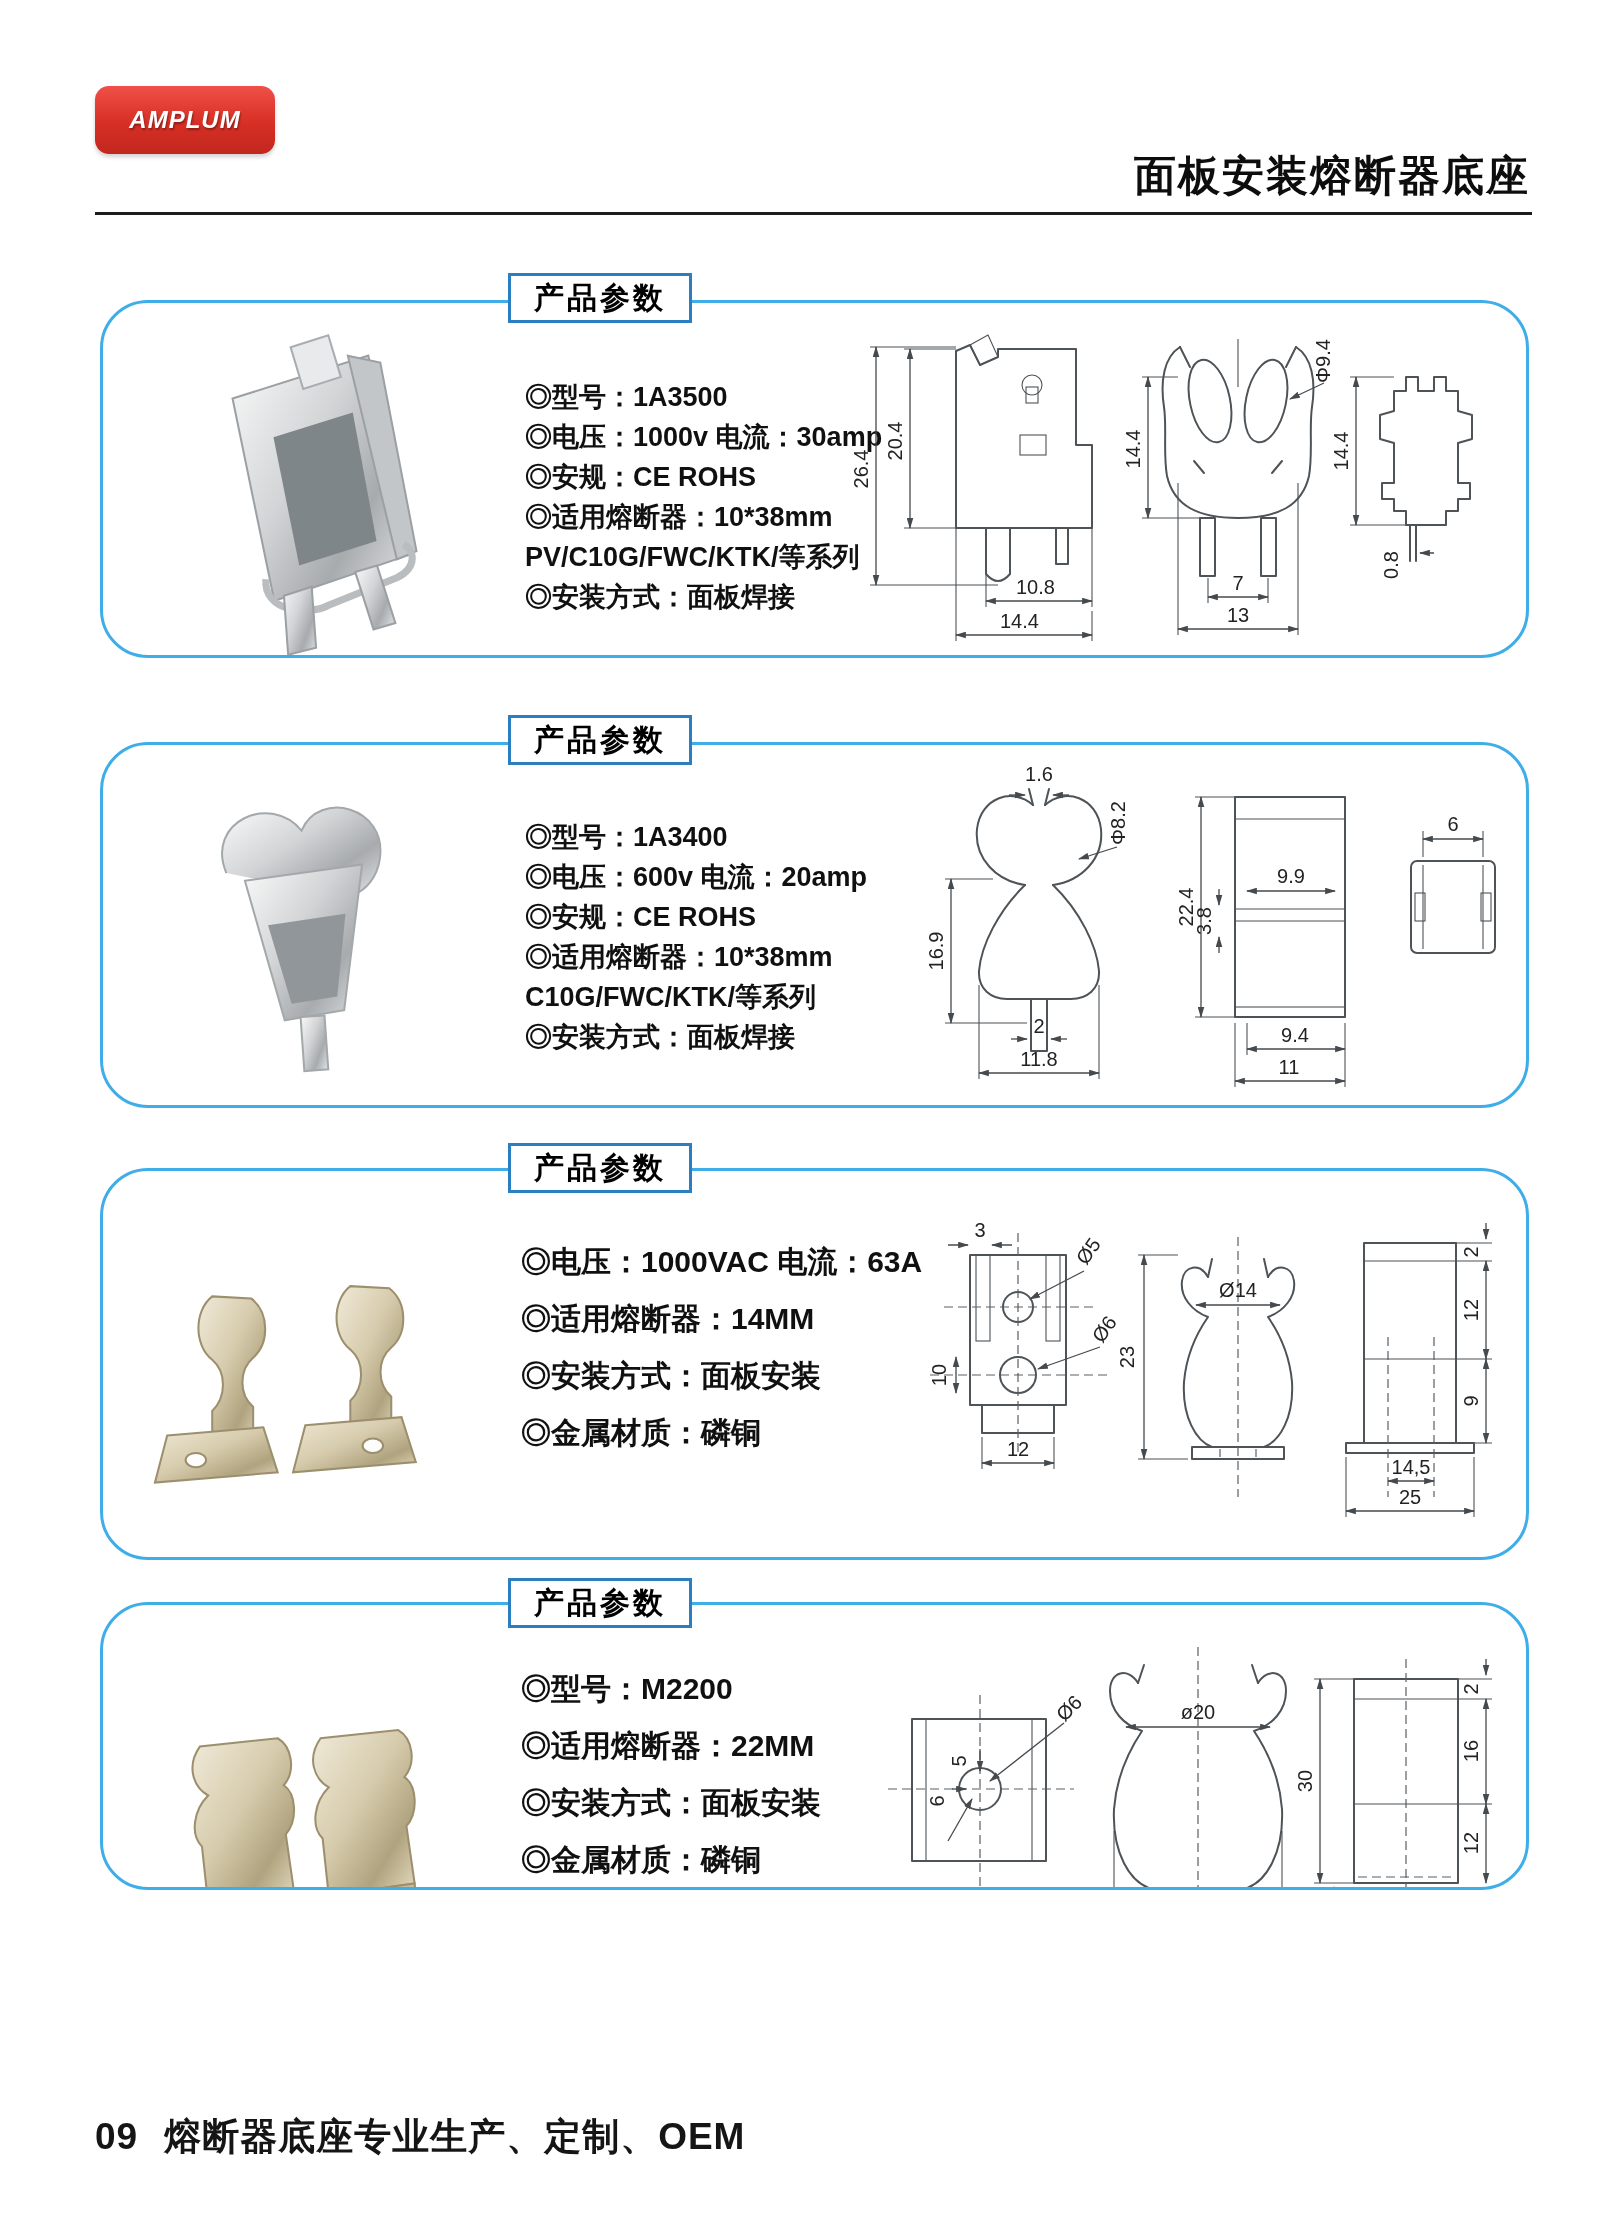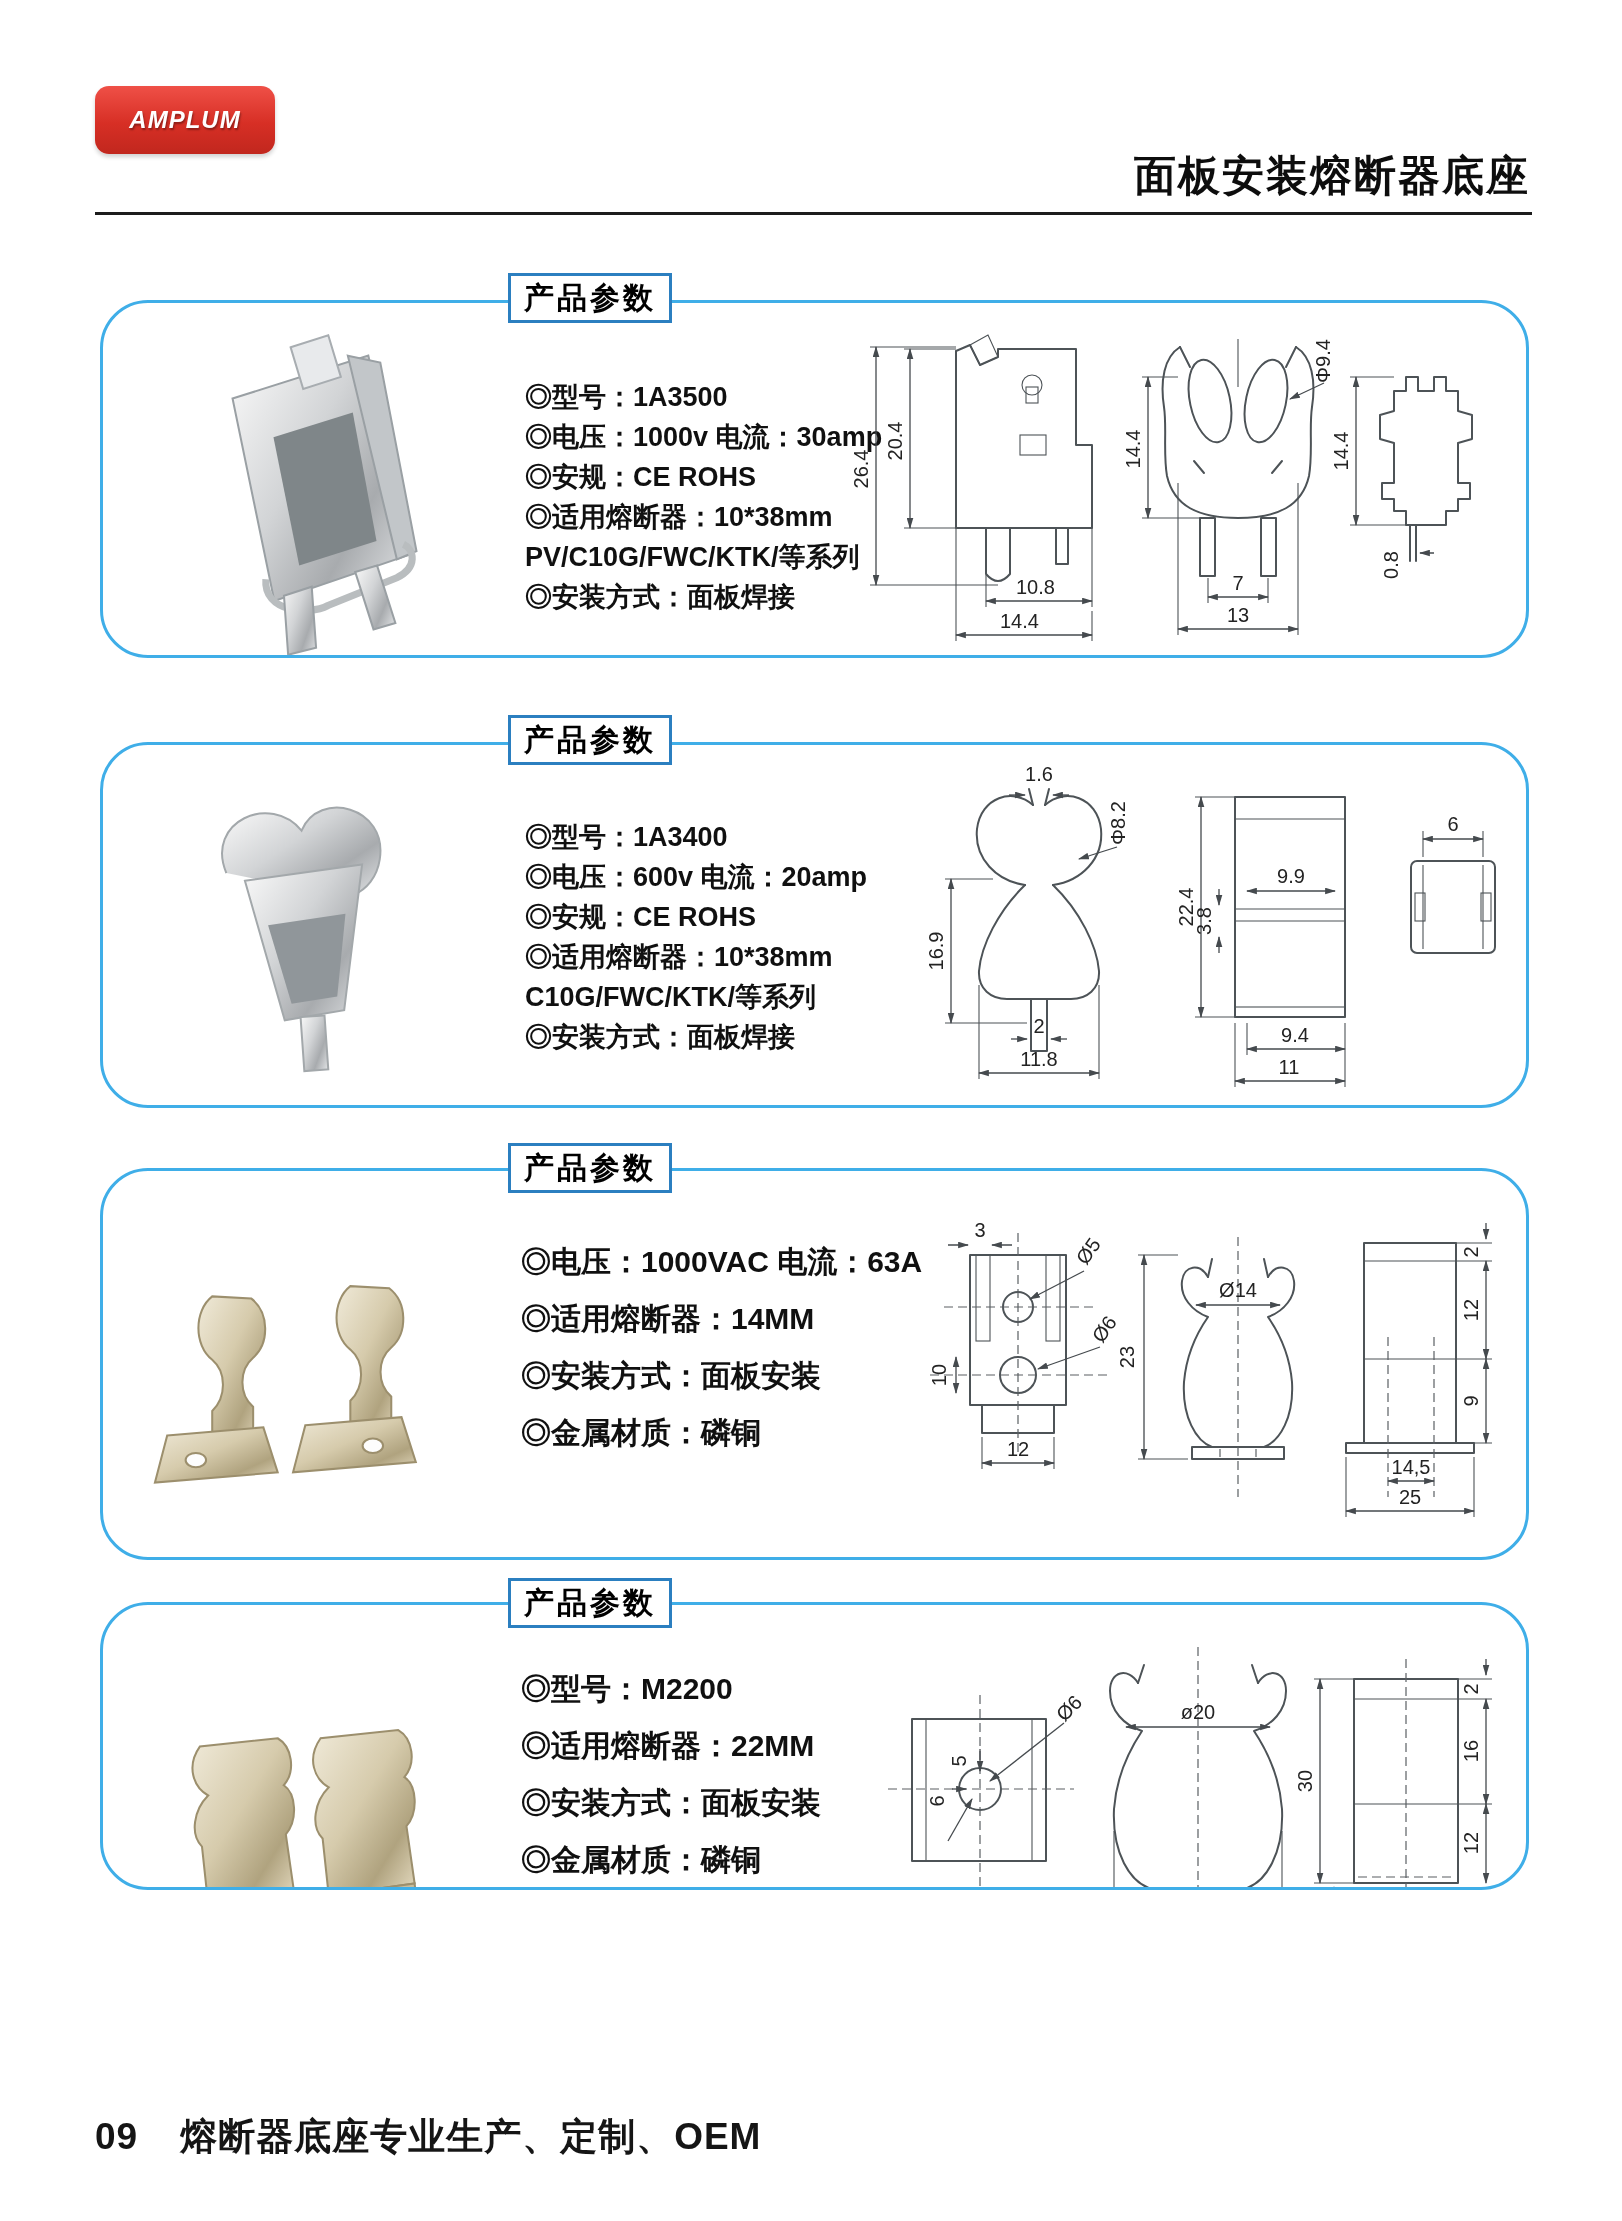--- a/index.html
+++ b/index.html
@@ -24,21 +24,21 @@
   
   .panel{
     position:absolute;left:100px;width:1429px;background:#fff;box-sizing:border-box;
     border:3px solid #3faee8;border-radius:48px;overflow:hidden;
   }
   #p1{top:300px;height:358px}
   #p2{top:742px;height:366px}
   #p3{top:1168px;height:392px}
   #p4{top:1602px;height:288px}
   .sec-box{
-    position:absolute;left:508px;width:164px;height:50px;background:#fff;z-index:3;
+    position:absolute;left:508px;width:184px;height:50px;background:#fff;z-index:3;
     border:3px solid #2b7fc0;box-sizing:border-box;
     display:flex;align-items:center;justify-content:center;
     font-size:30px;font-weight:bold;letter-spacing:3px;color:#000;
   }
   #t1{top:273px} #t2{top:715px} #t3{top:1143px} #t4{top:1578px}
   
   .photo,.draw,.specs{position:absolute;}
   .specs{font-weight:bold;color:#101010;white-space:nowrap;margin-left:20px;}
   .s12{font-size:27px;line-height:40px;}
   .s34{font-size:30px;line-height:57px;}
@@ -54,21 +54,21 @@
   #p2 .draw{left:760px;top:16px}
   #p3 .draw{left:775px;top:26px}
   #p4 .draw{left:765px;top:26px}
   
   .ol{fill:none;stroke:#4d5357;stroke-width:2;stroke-linejoin:round;stroke-linecap:round;}
   .thin{fill:none;stroke:#4d5357;stroke-width:1.1;}
   .dim{fill:none;stroke:#454a4e;stroke-width:1.3;}
   .dash{fill:none;stroke:#5a5f63;stroke-width:1.2;stroke-dasharray:9 5;}
   .dt{font-family:"Liberation Sans",sans-serif;font-size:20px;fill:#232323;}
   
-  .footer{position:absolute;left:95px;top:2112px;display:flex;align-items:baseline;gap:42px;
+  .footer{position:absolute;left:95px;top:2112px;display:flex;align-items:baseline;gap:26px;
     font-size:37px;font-weight:600;color:#151515;letter-spacing:1px;}
 </style>
 </head>
 <body>
 
 <svg width="0" height="0" style="position:absolute" aria-hidden="true">
   <defs>
     <marker id="aE" viewBox="0 0 10 6" markerWidth="11" markerHeight="7" refX="9" refY="3" orient="auto" markerUnits="userSpaceOnUse">
         <path d="M0,0 L10,3 L0,6 Z" fill="#454a4e"></path>
       </marker>

